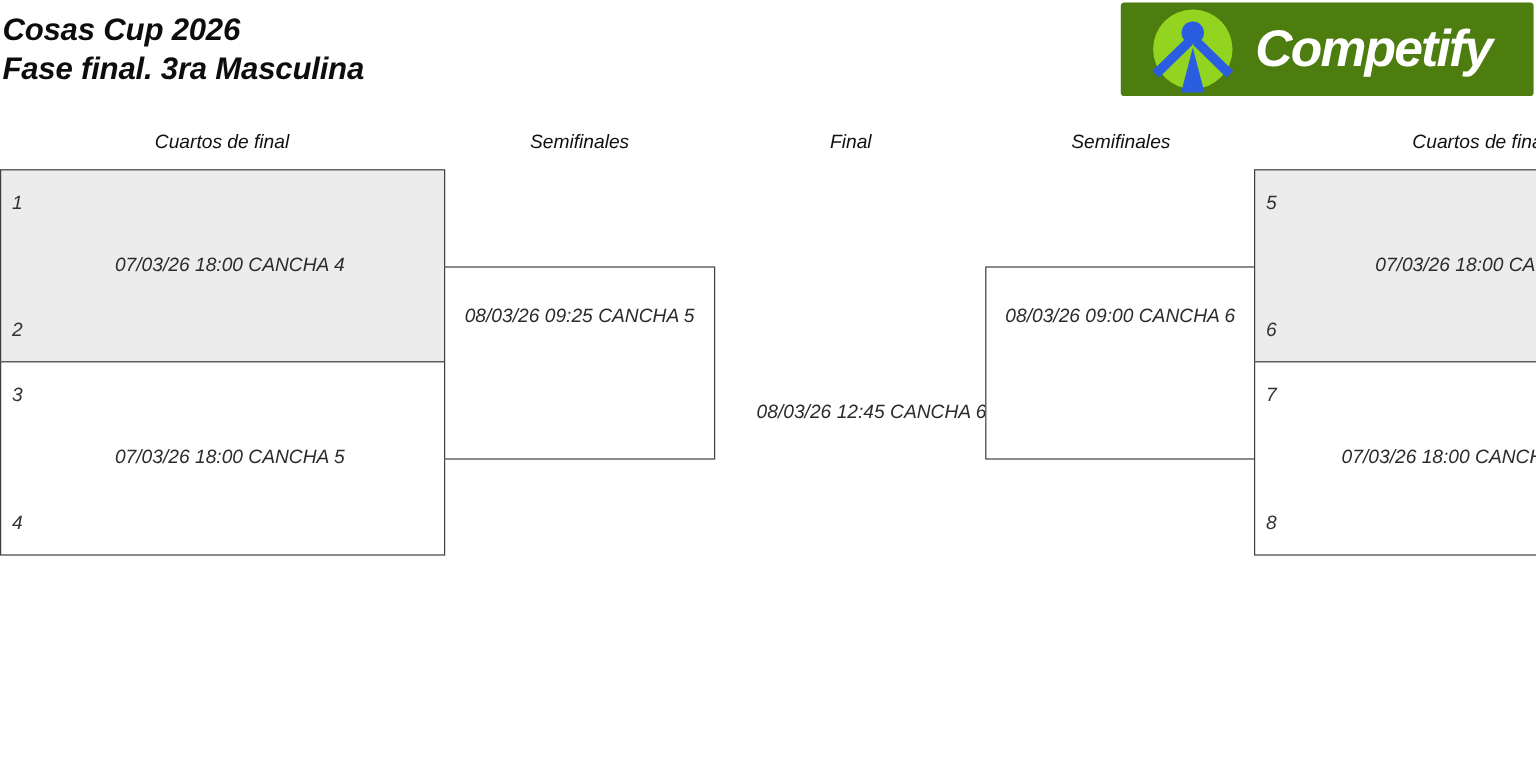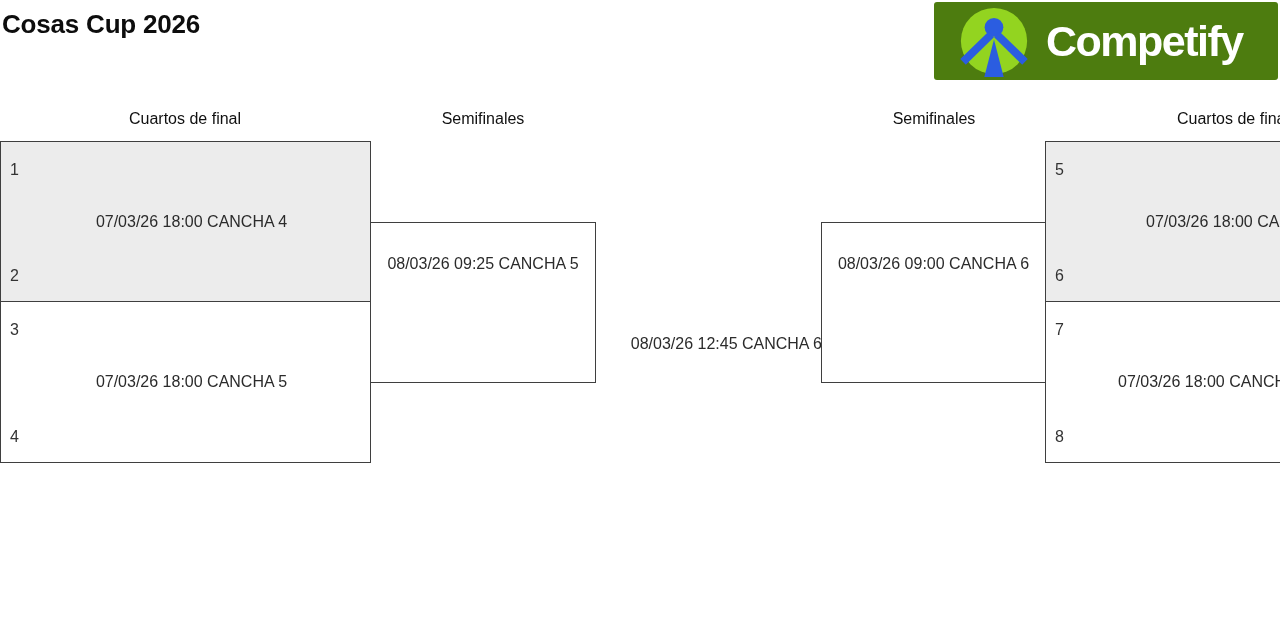--- a/index.html
+++ b/index.html
@@ -1,17 +1,17 @@
 <!DOCTYPE html>
 <html><head>
 <meta charset="utf-8">
 <style>
   html,body{margin:0;padding:0;background:#ffffff;}
   body{font-family:"Liberation Sans",sans-serif;}
-  .stage{position:relative;width:1280px;height:593px;overflow:hidden;background:#ffffff;}
+  .stage{position:relative;width:1280px;height:593px;overflow:hidden;background:#ffffff;font-style:italic;}
 
   
   .titles{position:absolute;left:2px;top:8px;}
   .title-line{font-size:26px;font-weight:700;line-height:33px;color:#0d0d0d;letter-spacing:-0.2px;}
 
   
   .logo{position:absolute;left:934px;top:2px;width:344px;height:78px;background:#4d7c0f;
         border-radius:3px;display:flex;align-items:center;cursor:pointer;}
   .logo-icon{margin-left:24px;width:72px;height:72px;flex:0 0 auto;}
   .logo-text{margin-left:16px;font-size:43px;font-weight:700;color:#ffffff;letter-spacing:-1.5px;}
@@ -51,35 +51,37 @@
   .final-sched{position:absolute;left:596px;top:334px;width:226px;text-align:right;
                font-size:16px;line-height:20px;color:#2b2b2b;white-space:nowrap;}
 </style>
 </head>
 <body>
 
 <div class="stage">
 
   <div class="titles">
     <div class="title-line">Cosas Cup 2026</div>
+    <div class="title-line">Fase final. 3ra Masculina</div>
   </div>
 
   <div class="logo">
     <svg class="logo-icon" viewBox="0 0 100 100">
       <circle cx="50" cy="50" r="46" fill="#93d420"></circle>
       <circle cx="50" cy="31" r="13" fill="#2b5de0"></circle>
       <line x1="46" y1="41" x2="7" y2="79" stroke="#2b5de0" stroke-width="11"></line>
       <line x1="54" y1="41" x2="93" y2="79" stroke="#2b5de0" stroke-width="11"></line>
       <polygon points="50,48 36,102 64,102" fill="#2b5de0"></polygon>
     </svg>
     <span class="logo-text">Competify</span>
   </div>
 
   <div class="round-label rl-0">Cuartos de final</div>
   <div class="round-label rl-1">Semifinales</div>
+  <div class="round-label rl-2">Final</div>
   <div class="round-label rl-3">Semifinales</div>
   <div class="round-label rl-4">Cuartos de final</div>
 
   <div class="match qf shaded" id="qf-left-top">
     <span class="seed top">1</span>
     <span class="seed bottom">2</span>
     <div class="sched">07/03/26 18:00 CANCHA 4</div>
   </div>
 
   <div class="match qf" id="qf-left-bottom">

